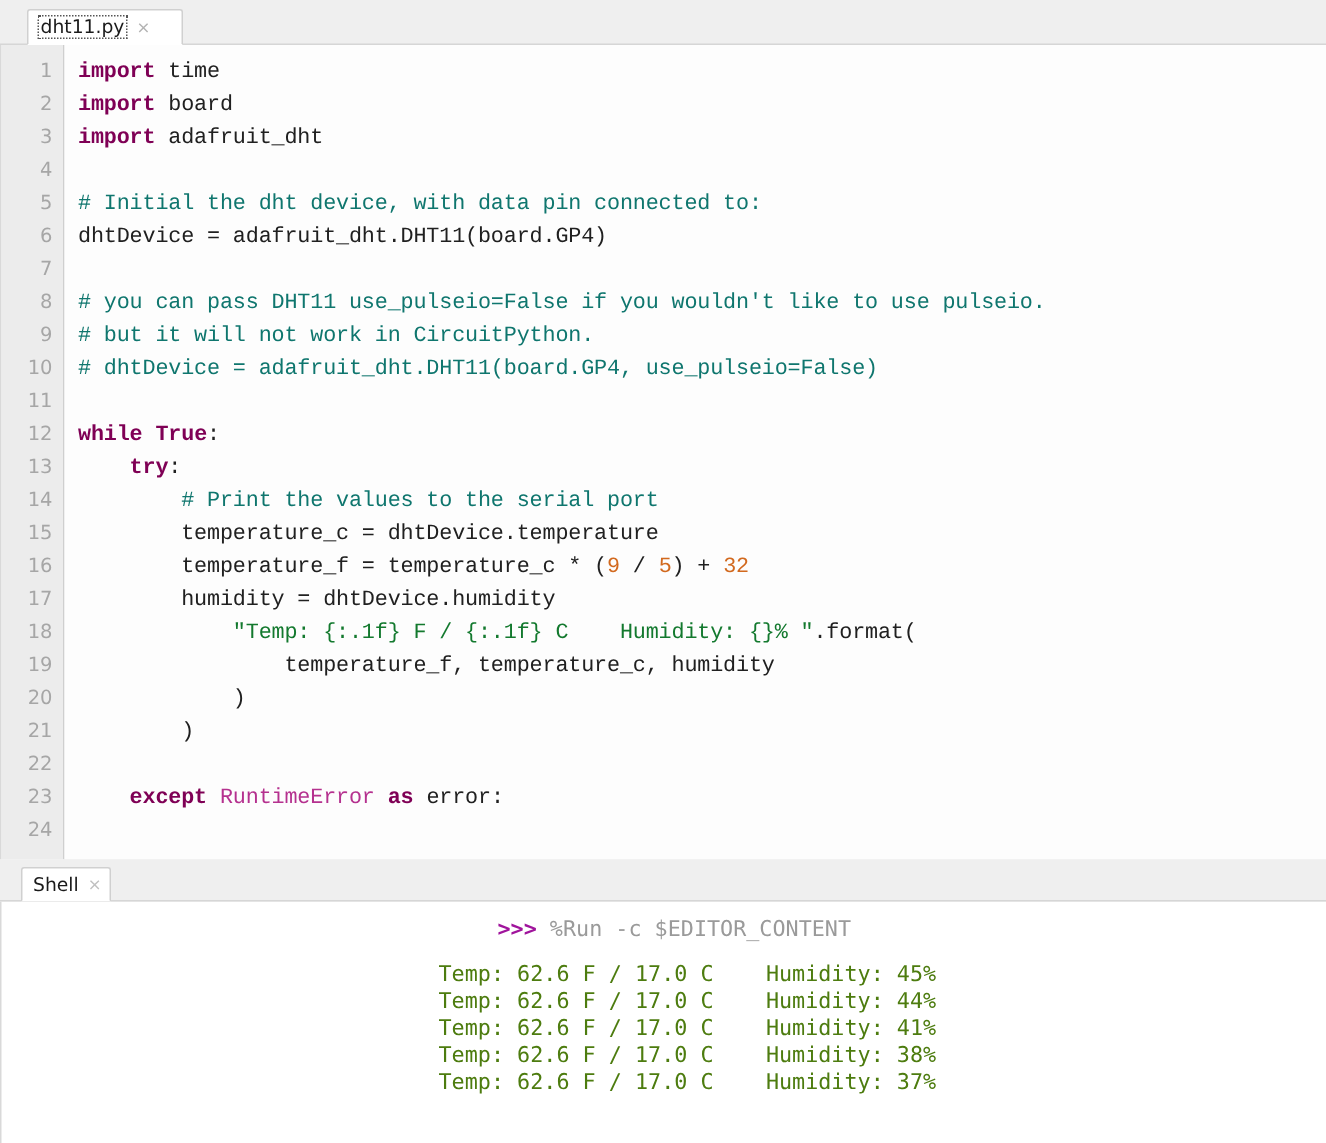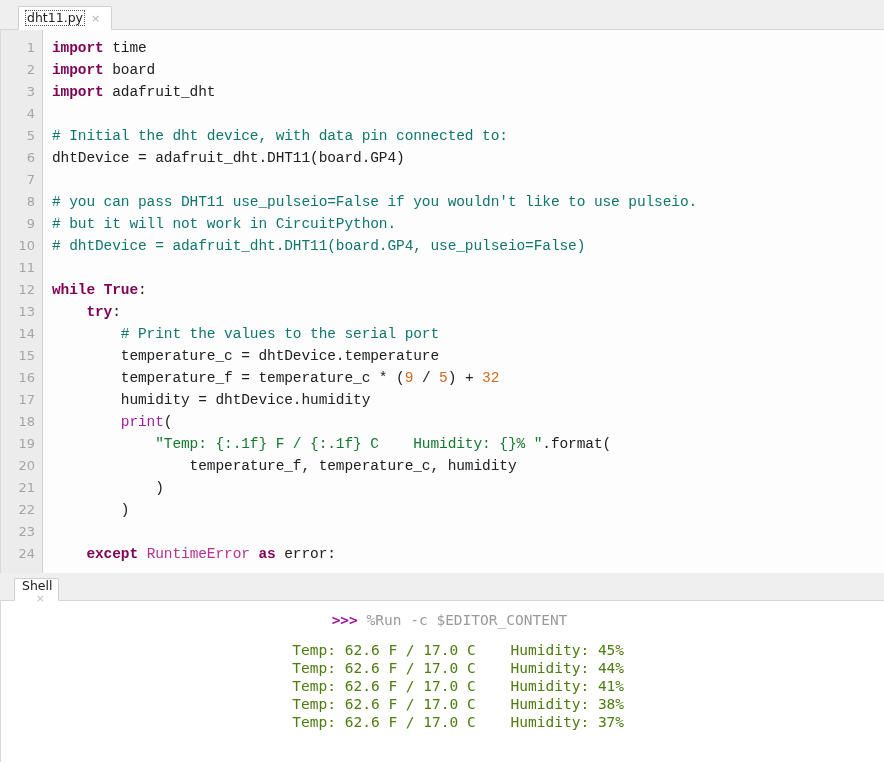--- a/index.html
+++ b/index.html
@@ -52,21 +52,21 @@
   }
 
   .tab {
     height: 24px;
     background: #ffffff;
     border: 1px solid #d0d0d0;
     border-bottom: 1px solid #ffffff;
     border-radius: 2px 2px 0 0;
     display: flex;
     align-items: center;
-    padding: 0 11px 0 6px;
+    padding: 0 21px 0 6px;
     position: relative;
     z-index: 3;
     box-sizing: border-box;
   }
   .tab-label {
     font-family: "DejaVu Sans", sans-serif;
     font-size: 12.5px;
     color: #1a1a1a;
     line-height: 14px;
     border: 1px dotted #555;
@@ -162,21 +162,20 @@
     background: #ffffff;
     border: 1px solid #d0d0d0;
     border-bottom: 1px solid #ffffff;
     border-radius: 2px 2px 0 0;
     display: flex;
     align-items: center;
     padding: 0 5px 0 7px;
     position: relative;
     z-index: 3;
     box-sizing: border-box;
-    flex-direction: column;
   }
   .shell-tab-label {
     font-family: "DejaVu Sans", sans-serif;
     font-size: 12.5px;
     color: #1a1a1a;
     line-height: 14px;
   }
   .shell-tab-close {
     font-family: "DejaVu Sans", sans-serif;
     font-size: 11px;
@@ -260,21 +259,20 @@
           <div class="cl"><span class="cmt"># you can pass DHT11 use_pulseio=False if you wouldn't like to use pulseio.</span></div>
           <div class="cl"><span class="cmt"># but it will not work in CircuitPython.</span></div>
           <div class="cl"><span class="cmt"># dhtDevice = adafruit_dht.DHT11(board.GP4, use_pulseio=False)</span></div>
           <div class="cl"><span class="pl"></span></div>
           <div class="cl"><span class="kw">while</span><span class="pl"> </span><span class="kw">True</span><span class="pl">:</span></div>
           <div class="cl"><span class="pl">    </span><span class="kw">try</span><span class="pl">:</span></div>
           <div class="cl"><span class="cmt">        # Print the values to the serial port</span></div>
           <div class="cl"><span class="pl">        temperature_c = dhtDevice.temperature</span></div>
           <div class="cl"><span class="pl">        temperature_f = temperature_c * (</span><span class="num">9</span><span class="pl"> / </span><span class="num">5</span><span class="pl">) + </span><span class="num">32</span></div>
           <div class="cl"><span class="pl">        humidity = dhtDevice.humidity</span></div>
-          <div class="cl"><span class="pl">        </span><span class="builtin">print</span><span class="pl">(</span></div>
           <div class="cl"><span class="pl">            </span><span class="str">"Temp: {:.1f} F / {:.1f} C    Humidity: {}% "</span><span class="pl">.format(</span></div>
           <div class="cl"><span class="pl">                temperature_f, temperature_c, humidity</span></div>
           <div class="cl"><span class="pl">            )</span></div>
           <div class="cl"><span class="pl">        )</span></div>
           <div class="cl"><span class="pl"></span></div>
           <div class="cl"><span class="pl">    </span><span class="kw">except</span><span class="pl"> </span><span class="excname">RuntimeError</span><span class="pl"> </span><span class="kw">as</span><span class="pl"> error:</span></div>
         </div>
     </div>
 
   </div>

